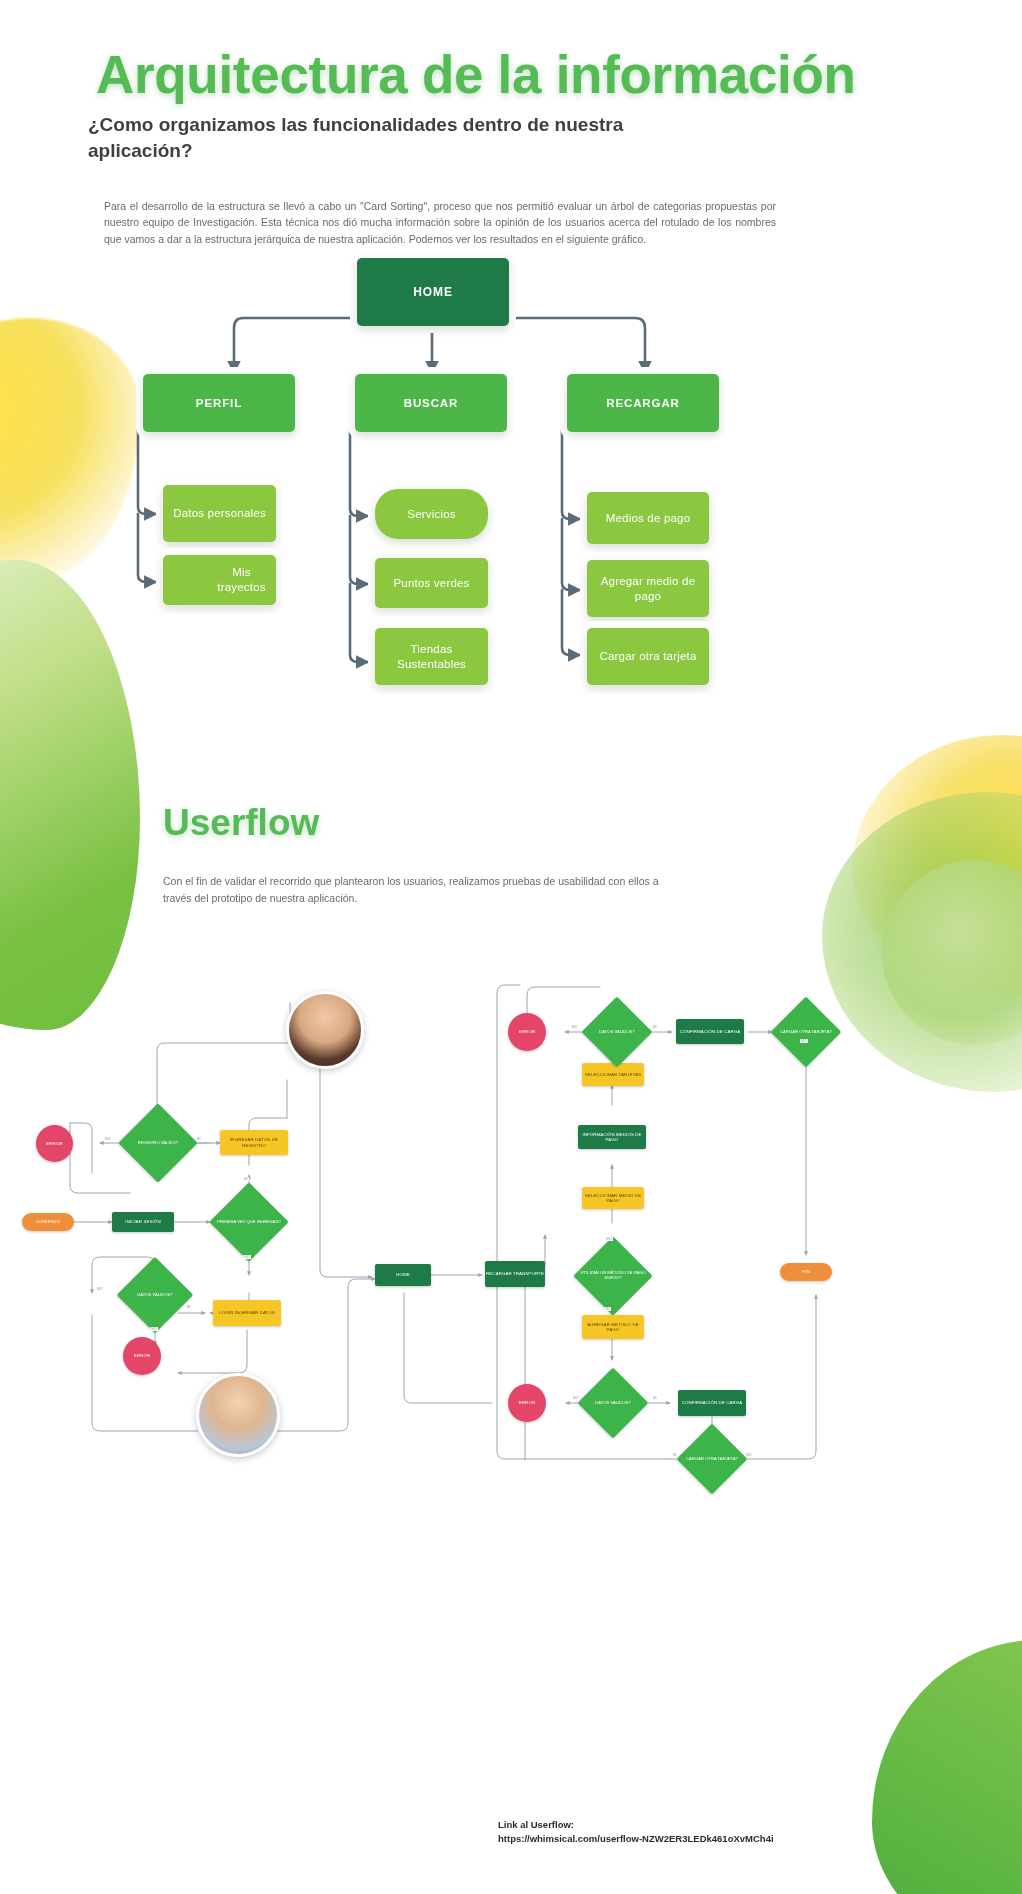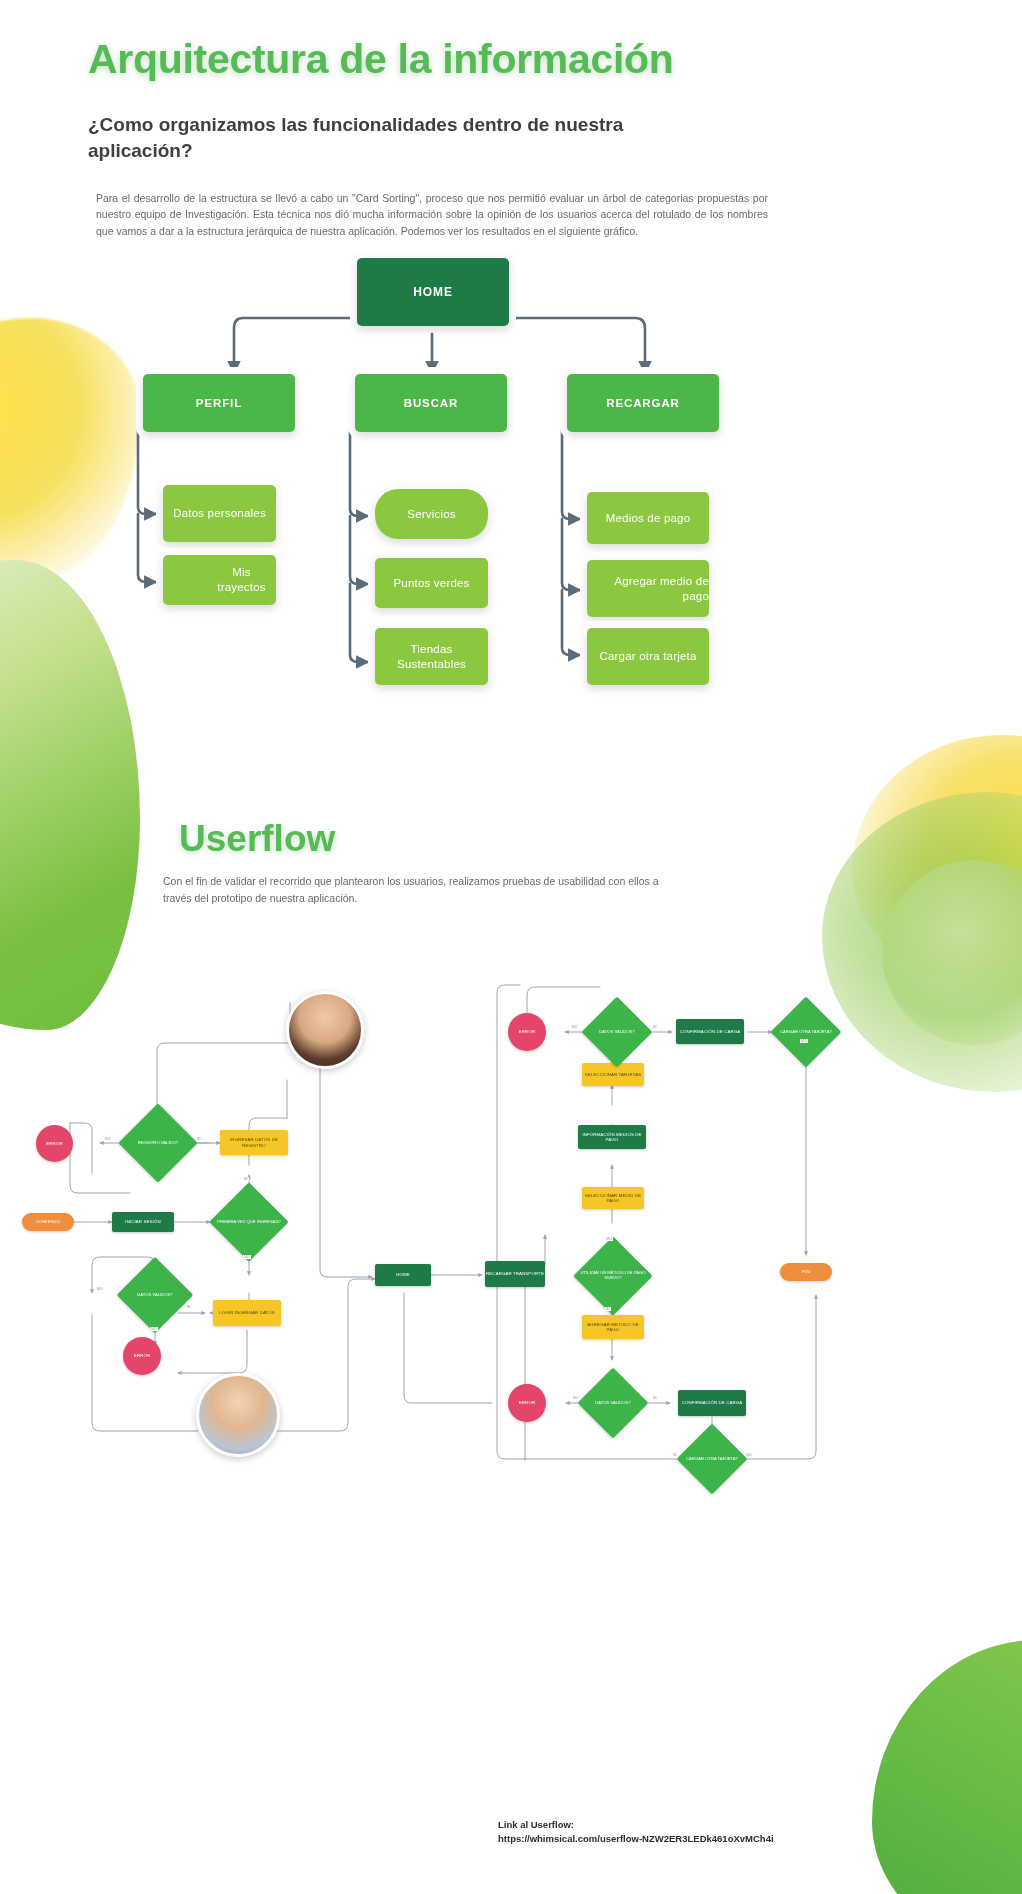--- a/index.html
+++ b/index.html
@@ -42,36 +42,36 @@
   .blob-green-bottomright{
     right:-180px; top:1640px; width:330px; height:330px;
     background:linear-gradient(210deg,#8fcb52 0%, #63b944 60%, #4aa93c 100%);
     border-radius:50% 50% 40% 60% / 55% 45% 55% 45%;
   }
 
   .content{position:relative;z-index:2;}
 
   
   h1.title{
-    position:absolute; left:88px; top:36px; margin:0;
-    font-size:41px; font-weight:bold; letter-spacing:-.3px;
+    position:absolute; left:88px; top:36px; margin:8px;
+    font-size:53px; font-weight:bold; letter-spacing:-.3px;
     color:#55bb55;
     text-shadow:0 2px 6px rgba(120,180,120,.45);
   }
   h2.subtitle{
     position:absolute; left:88px; top:112px; width:620px; margin:0;
     font-size:19px; font-weight:bold; line-height:1.35; color:#3f3f3f;
   }
   p.lead{
-    position:absolute; left:88px; top:182px; width:672px; margin:8px;
+    position:absolute; left:88px; top:182px; width:672px; margin:16px;
     font-size:10.5px; line-height:1.55; text-align:justify; color:#6a6a6a;
   }
 
   h1.title2{
-    position:absolute; left:163px; top:802px; margin:16px;
+    position:absolute; left:163px; top:802px; margin:0;
     font-size:37px; font-weight:bold; color:#55bb55;
     text-shadow:0 2px 6px rgba(120,180,120,.4);
   }
   p.lead2{
     position:absolute; left:163px; top:873px; width:516px; margin:0;
     font-size:10.5px; line-height:1.65; color:#6a6a6a;
   }
 
   
   .sitemap{position:absolute; left:0; top:250px; width:1022px; height:470px;}
@@ -190,21 +190,21 @@
       <div class="node n-l3" style="left:375px;top:308px;width:113px;height:50px;">
         <span>Puntos verdes</span>
       </div>
       <div class="node n-l3" style="left:375px;top:378px;width:113px;height:57px;">
         <span>Tiendas Sustentables</span>
       </div>
 
       <div class="node n-l3" style="left:587px;top:242px;width:122px;height:52px;">
         <span>Medios de pago</span>
       </div>
-      <div class="node n-l3" style="left:587px;top:310px;width:122px;height:57px;text-align:right;">
+      <div class="node n-l3" style="left:587px;top:310px;width:122px;height:57px;">
         <span>Agregar medio de pago</span>
       </div>
       <div class="node n-l3" style="left:587px;top:378px;width:122px;height:57px;">
         <span>Cargar otra tarjeta</span>
       </div>
     </div>
 
     <h1 class="title2">Userflow</h1>
     <p class="lead2">Con el fin de validar el recorrido que plantearon los usuarios, realizamos pruebas de usabilidad con ellos a través del prototipo de nuestra aplicación.</p>
 

